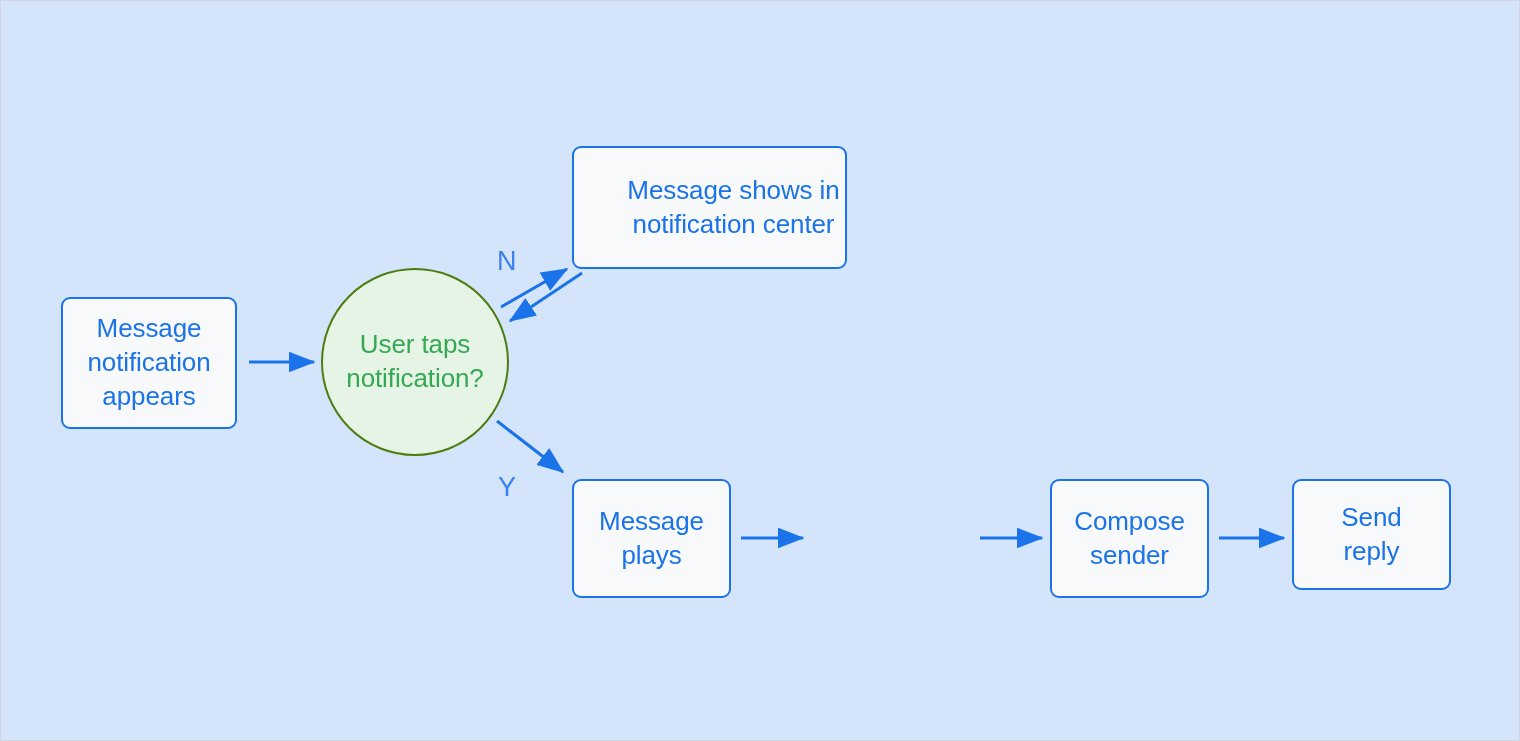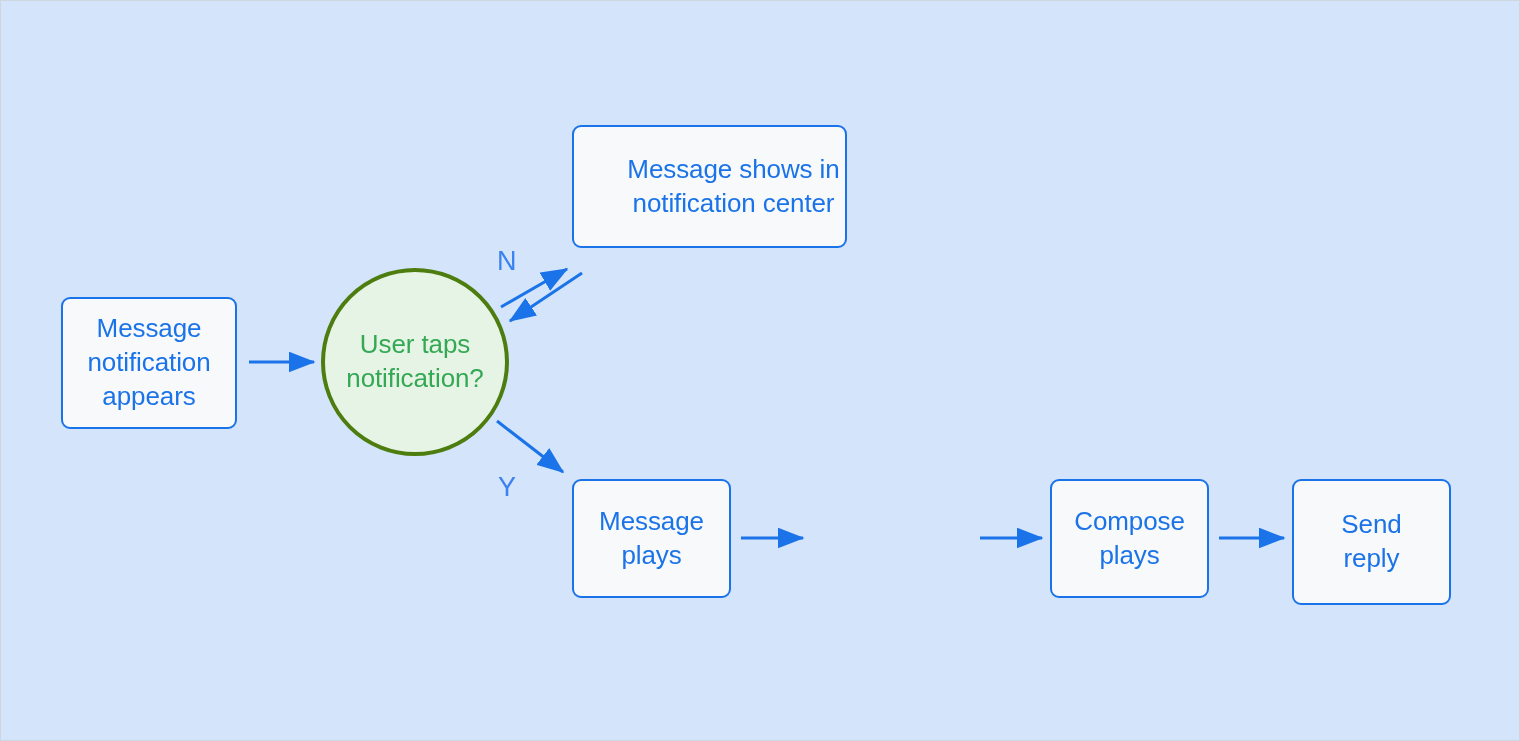--- a/index.html
+++ b/index.html
@@ -38,21 +38,21 @@
     z-index: 3;
   }
   .node.box {
     background: #f8f9fa;
     border: 2px solid #1a73e8;
     border-radius: 9px;
     color: #1a73e8;
   }
   .node.circle {
     background: #e6f4e6;
-    border: 4px solid #4d7c0f;
+    border: 2px solid #4d7c0f;
     border-radius: 50%;
     color: #34a853;
   }
   .edge-label {
     position: absolute;
     font-family: "Liberation Sans", sans-serif;
     font-size: 27px;
     color: #3b82f0;
     z-index: 4;
     line-height: 1;
@@ -93,37 +93,37 @@
     <span class="node-text">Message
 notification
 appears</span>
   </div>
 
   <div class="node circle" style="left:320px; top:267px; width:188px; height:188px;">
     <span class="node-text">User taps
 notification?</span>
   </div>
 
-  <div class="node box" style="left:571px; top:124px; width:275px; height:123px;padding-left:48px;">
+  <div class="node box" style="left:571px; top:145px; width:275px; height:123px;padding-left:48px;">
     <span class="node-text">Message shows in
 notification center</span>
   </div>
 
   <div class="node box" style="left:571px; top:478px; width:159px; height:119px;">
     <span class="node-text">Message
 plays</span>
   </div>
 
 
   <div class="node box" style="left:1049px; top:478px; width:159px; height:119px;">
     <span class="node-text">Compose
-plays</span>
+sender</span>
   </div>
 
-  <div class="node box" style="left:1291px; top:478px; width:159px; height:126px;">
+  <div class="node box" style="left:1291px; top:478px; width:159px; height:111px;">
     <span class="node-text">Send
 reply</span>
   </div>
 
   <div class="edge-label" style="left:496px; top:247px;">N</div>
 
   <div class="edge-label" style="left:497px; top:473px;">Y</div>
 
 </div>
 

